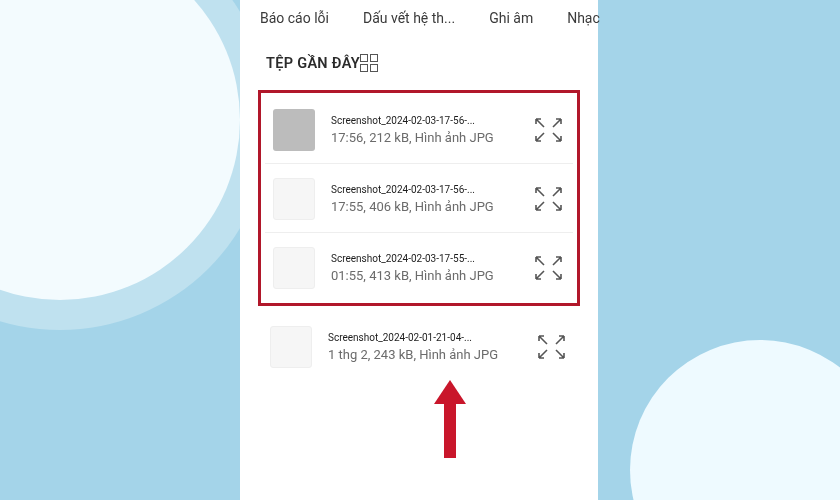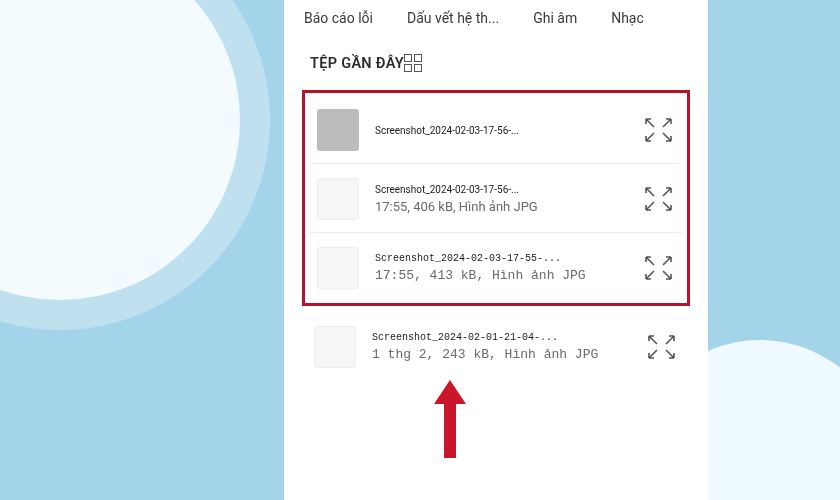--- a/index.html
+++ b/index.html
@@ -22,23 +22,22 @@
   .bg-shape-right {
     position: absolute;
     right: -50px; bottom: -100px;
     width: 260px; height: 260px;
     border-radius: 50%;
     background: #eefaff;
   }
   .phone {
     position: absolute;
     left: 240px; top: 0;
-    width: 424px; height: 500px;
+    width: 358px; height: 500px;
     background: #fff;
-    margin-left: 44px;
   }
   .tabs {
     display: flex;
     padding: 10px 20px 10px 20px;
   }
   .tab {
     color: #3a3a3a;
     font-size: 14px;
     margin-right: 34px;
     white-space: nowrap;
@@ -71,21 +70,21 @@
     margin: 4px 18px 0 18px;
     padding: 2px 4px 2px 4px;
   }
   .file-row {
     display: flex;
     align-items: center;
     padding: 14px 8px 12px 8px;
     border-bottom: 1px solid #eee;
     position: relative;
   }
-  .file-row.last { border-bottom: none; font-family: Liberation Mono, monospace; }
+  .file-row.last { border-bottom: none; }
   .thumb {
     width: 42px; height: 42px;
     border-radius: 3px;
     flex: 0 0 42px;
     margin-right: 16px;
     background: #bcbcbc;
   }
   .thumb.white { background: #f6f6f6; border:1px solid #eee; }
   .thumb.blur {
     background: radial-gradient(circle at 50% 50%, #e7d6c8 0%, #f3ece6 70%);
@@ -149,20 +148,21 @@
         <span></span>
     </div>
   </div>
 
   <div class="highlight-box">
 
     <div class="file-row">
       <div class="thumb"></div>
       <div class="file-text">
         <div class="file-name">Screenshot_2024-02-03-17-56-...</div>
+        <div class="file-meta">17:56, 212 kB, Hình ảnh JPG</div>
       </div>
       <div class="expand">
         <svg width="10" height="10">
             <path d="M9 9 L1 1 M1 1 L1 6 M1 1 L6 1" stroke="#555" stroke-width="1.6" fill="none"></path>
           </svg>
         <svg width="10" height="10">
             <path d="M1 9 L9 1 M9 1 L4 1 M9 1 L9 6" stroke="#555" stroke-width="1.6" fill="none"></path>
           </svg>
         <svg width="10" height="10">
             <path d="M9 1 L1 9 M1 9 L1 4 M1 9 L6 9" stroke="#555" stroke-width="1.6" fill="none"></path>
@@ -192,21 +192,21 @@
         <svg width="10" height="10">
             <path d="M1 1 L9 9 M9 9 L4 9 M9 9 L9 4" stroke="#555" stroke-width="1.6" fill="none"></path>
           </svg>
       </div>
     </div>
 
     <div class="file-row last">
       <div class="thumb white"></div>
       <div class="file-text">
         <div class="file-name">Screenshot_2024-02-03-17-55-...</div>
-        <div class="file-meta">17:55, 413 kB, Hình ảnh JPG</div>
+        <div class="file-meta">01:55, 413 kB, Hình ảnh JPG</div>
       </div>
       <div class="expand">
         <svg width="10" height="10">
             <path d="M9 9 L1 1 M1 1 L1 6 M1 1 L6 1" stroke="#555" stroke-width="1.6" fill="none"></path>
           </svg>
         <svg width="10" height="10">
             <path d="M1 9 L9 1 M9 1 L4 1 M9 1 L9 6" stroke="#555" stroke-width="1.6" fill="none"></path>
           </svg>
         <svg width="10" height="10">
             <path d="M9 1 L1 9 M1 9 L1 4 M1 9 L6 9" stroke="#555" stroke-width="1.6" fill="none"></path>

